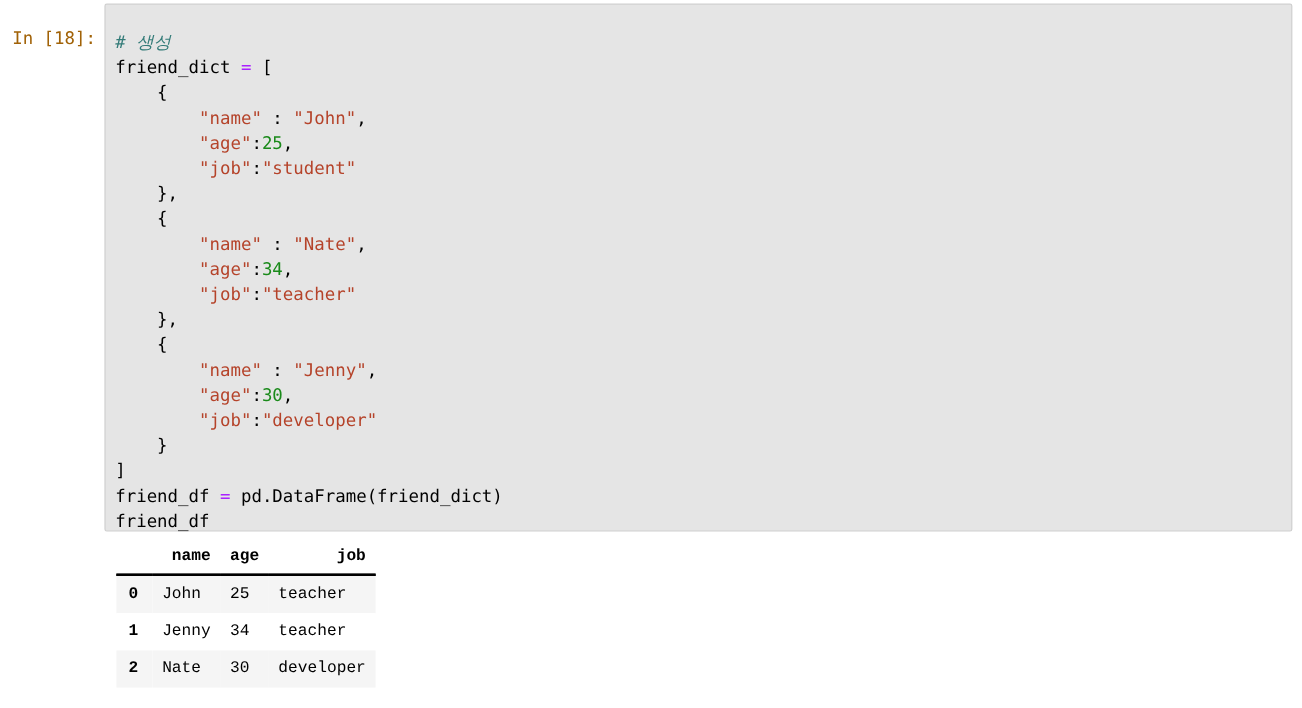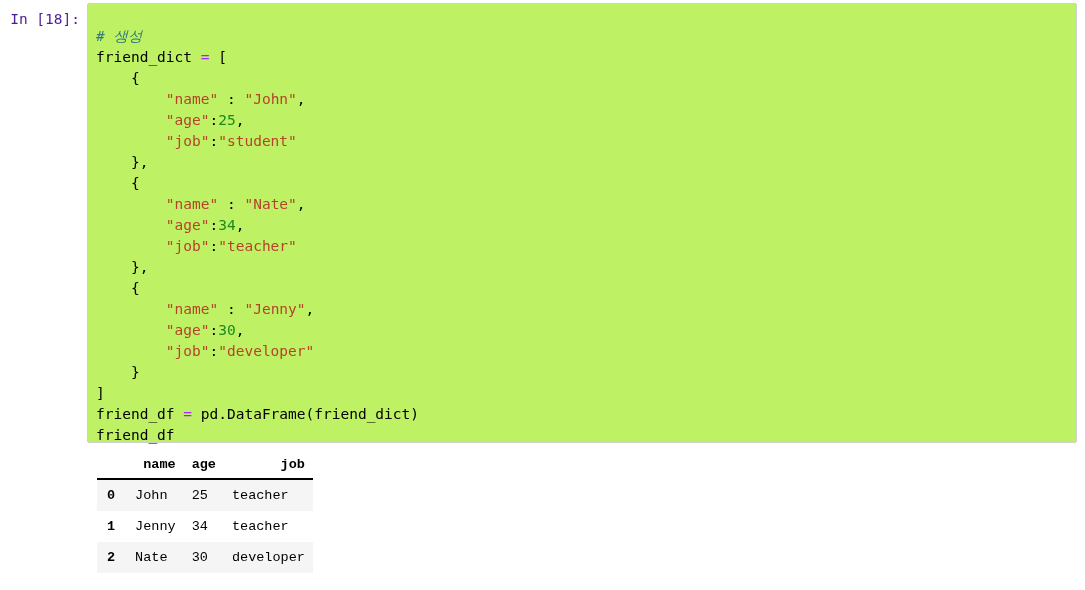--- a/index.html
+++ b/index.html
@@ -27,34 +27,34 @@
   .prompt {
     position: absolute;
     font-family: "DejaVu Sans Mono", monospace;
     font-size: 14.5px;
     letter-spacing: 0px;
     white-space: pre;
   }
 
   #in-prompt {
     left: 8px;
-    top: 11px;
+    top: 25px;
     width: 72px;
     text-align: right;
-    color: #4c1d95;
+    color: #a16207;
   }
 
   
   #code-cell {
     position: absolute;
     left: 87px;
     top: 3px;
     width: 990px;
     height: 440px;
-    background: #bef264;
+    background: #e5e5e5;
     border: 1px solid #cfcfcf;
     border-radius: 2px;
     box-sizing: border-box;
   }
 
   #code-text {
     position: absolute;
     left: 8px;
     top: 7px;
     font-family: "DejaVu Sans Mono", monospace;

